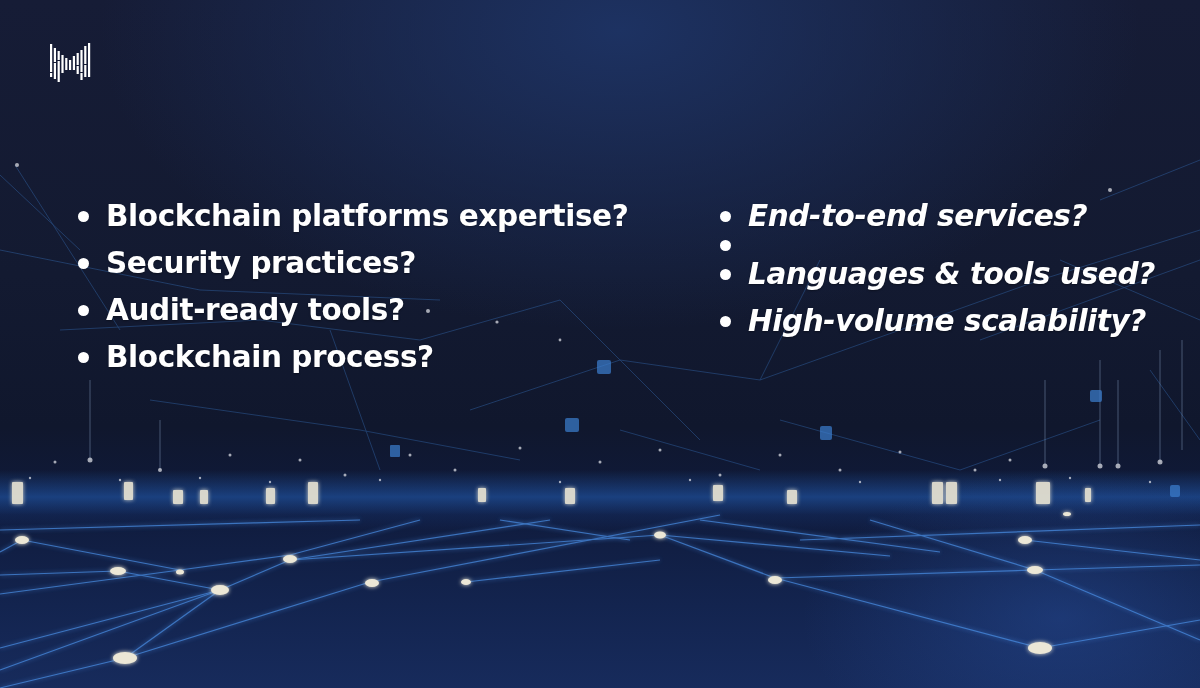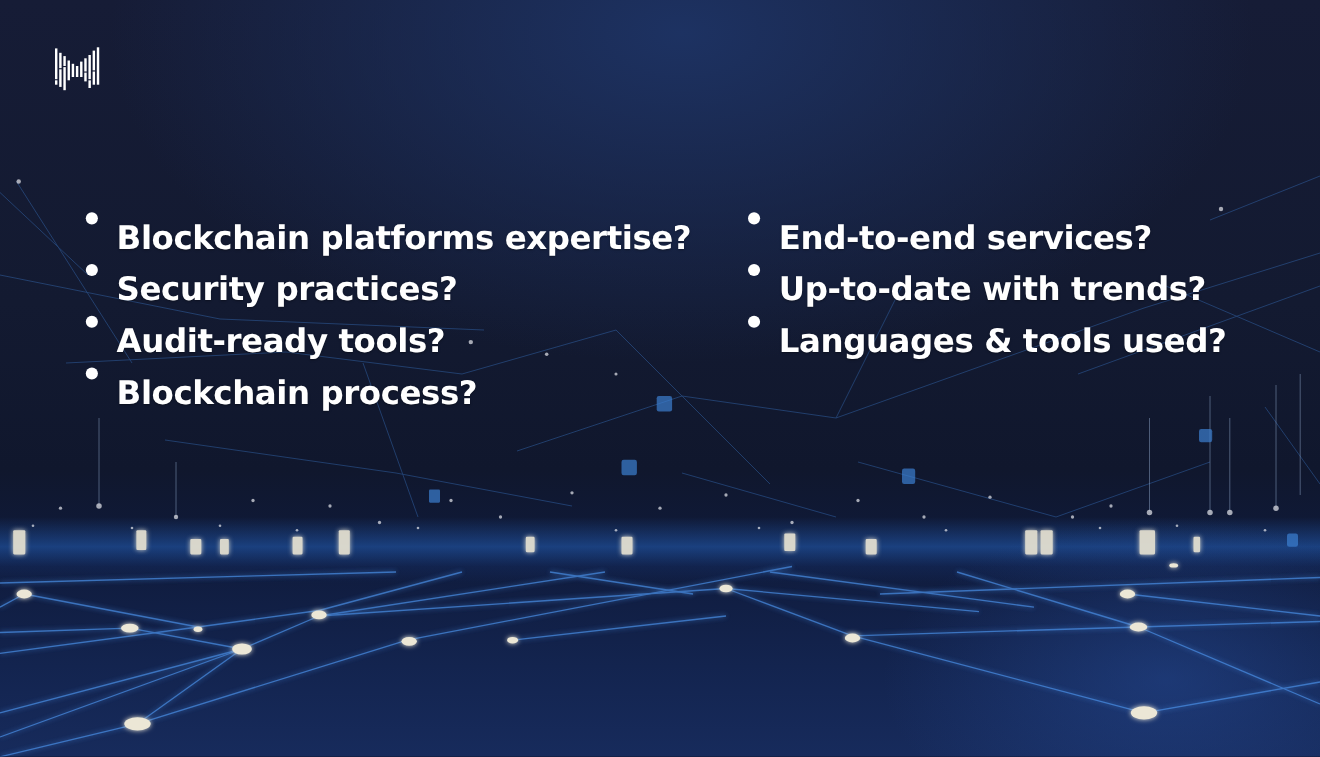--- a/index.html
+++ b/index.html
@@ -29,22 +29,22 @@
       list-style: none;
       font-family: "DejaVu Sans", sans-serif;
       font-weight: bold;
       color: #ffffff;
       font-size: 29.5px;
       line-height: 47px;
       letter-spacing: -0.4px;
       text-shadow: 0 1px 2px rgba(0,0,0,0.35);
     }
     .list.left { left: 78px; }
-    .list.right { left: 680px; }
-    .list li { display: flex; white-space: nowrap; }
+    .list.right { left: 720px; font-style: italic; }
+    .list li { display: flex; align-items: center; white-space: nowrap; }
     .bullet {
       display: inline-block; width: 11px; height: 11px; border-radius: 50%;
       background: #ffffff; margin-right: 17px; flex: 0 0 11px;
     }
   </style>
 </head>
 <body>
 
 <div class="canvas">
 
@@ -257,21 +257,24 @@
     </li>
   </ul>
 
   <ul class="list right">
     <li>
       <span class="bullet"></span>
       <span>End-to-end services?</span>
     </li>
     <li>
       <span class="bullet"></span>
-      <span>Up-to-date with trends?</span>
     </li>
     <li>
       <span class="bullet"></span>
       <span>Languages &amp; tools used?</span>
     </li>
+    <li>
+      <span class="bullet"></span>
+      <span>High-volume scalability?</span>
+    </li>
   </ul>
 
 </div>
 
 </body></html>

